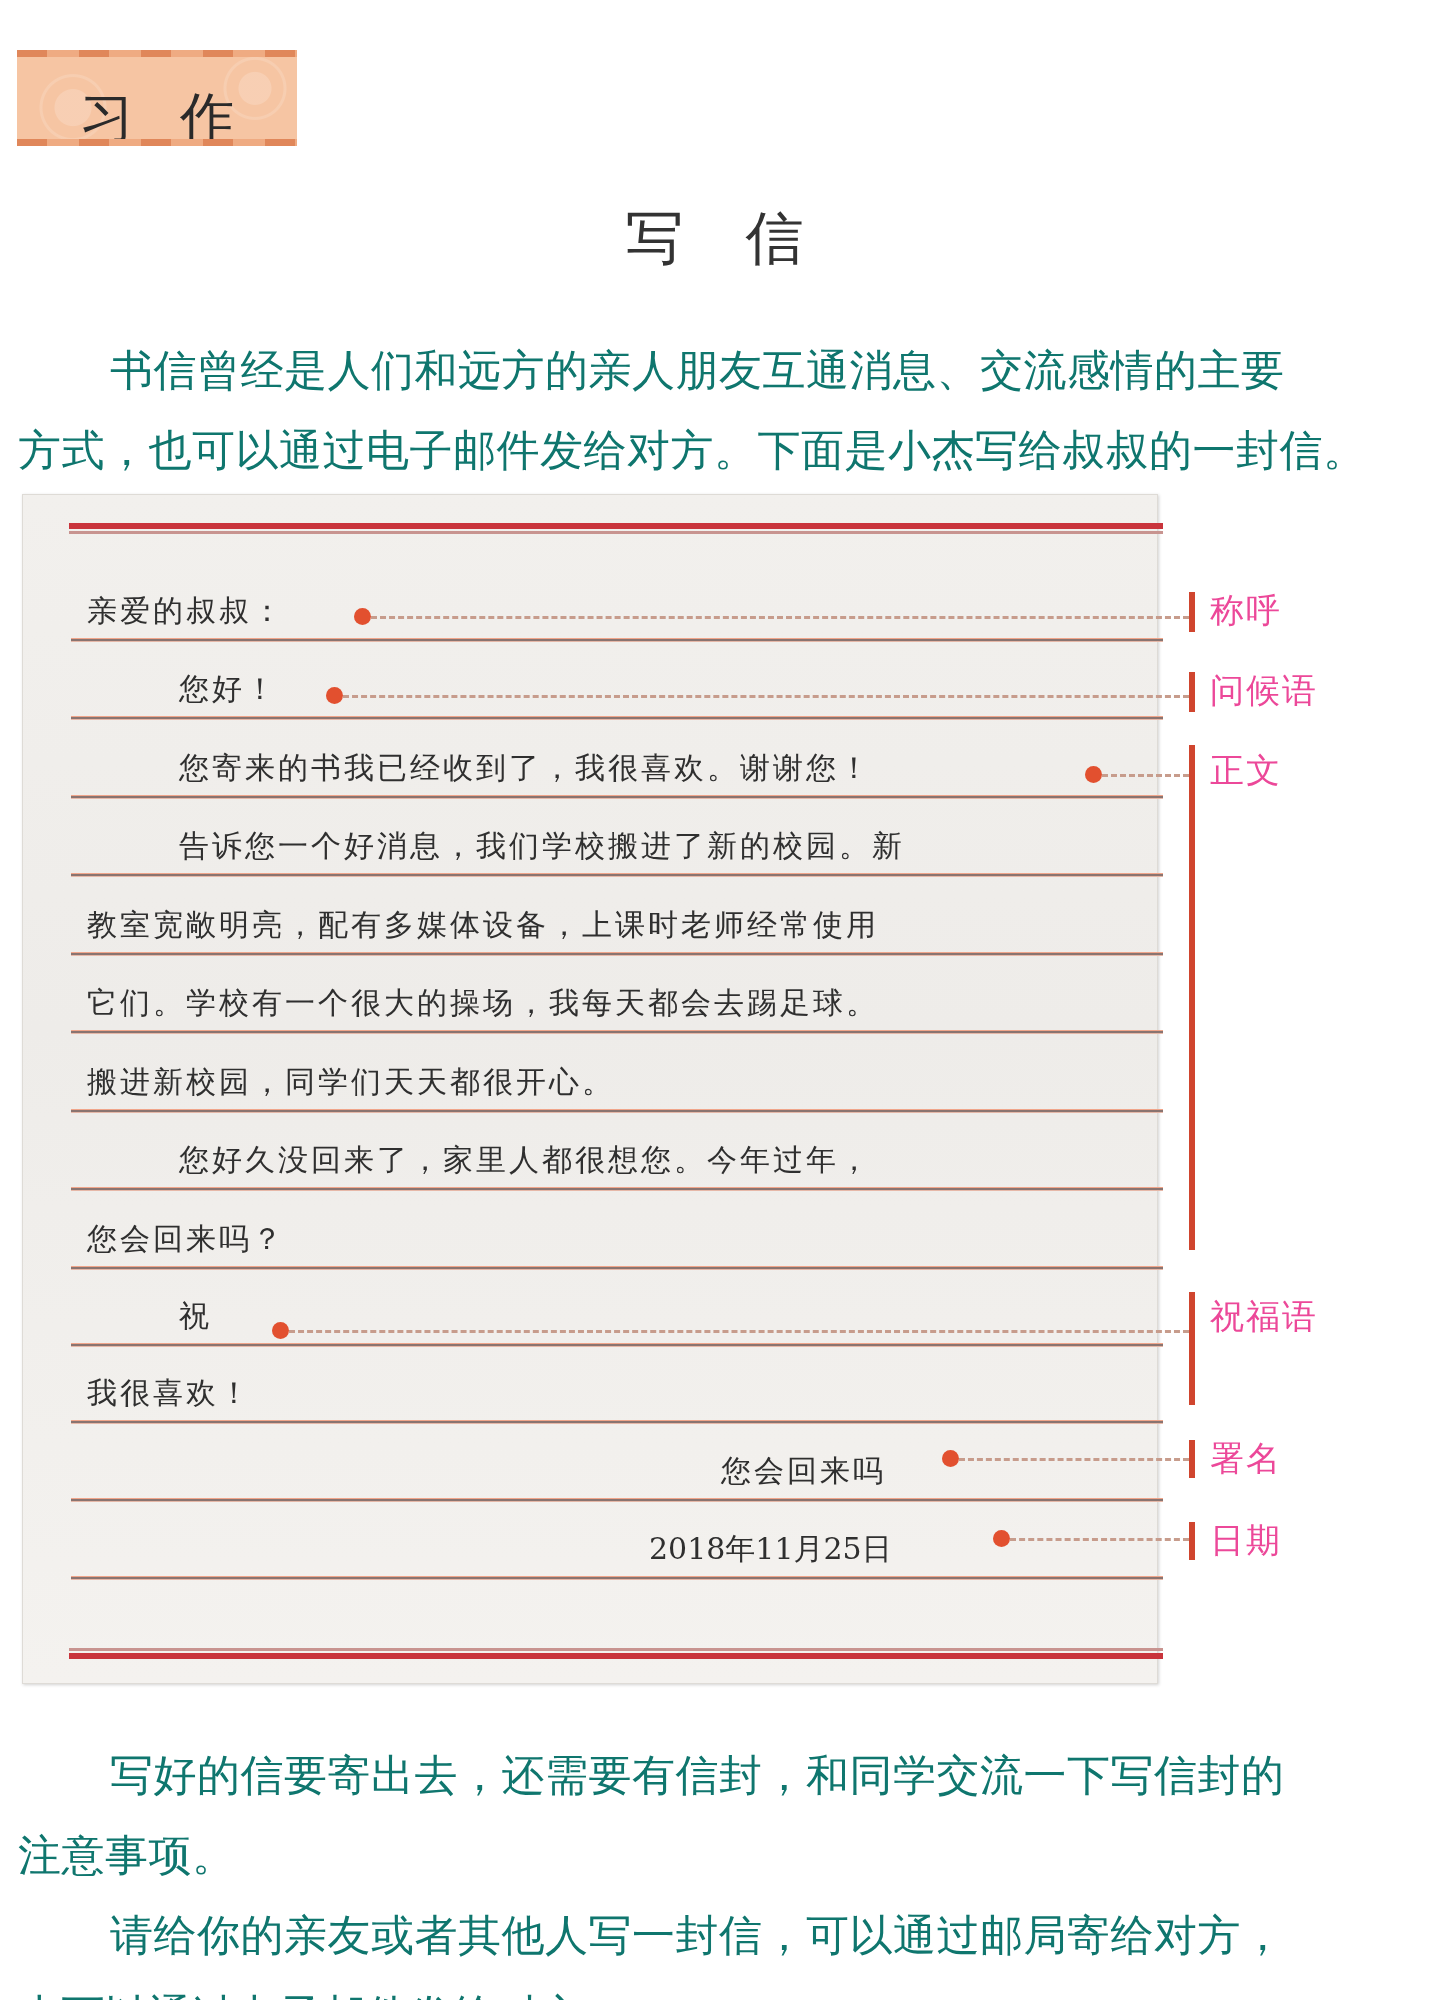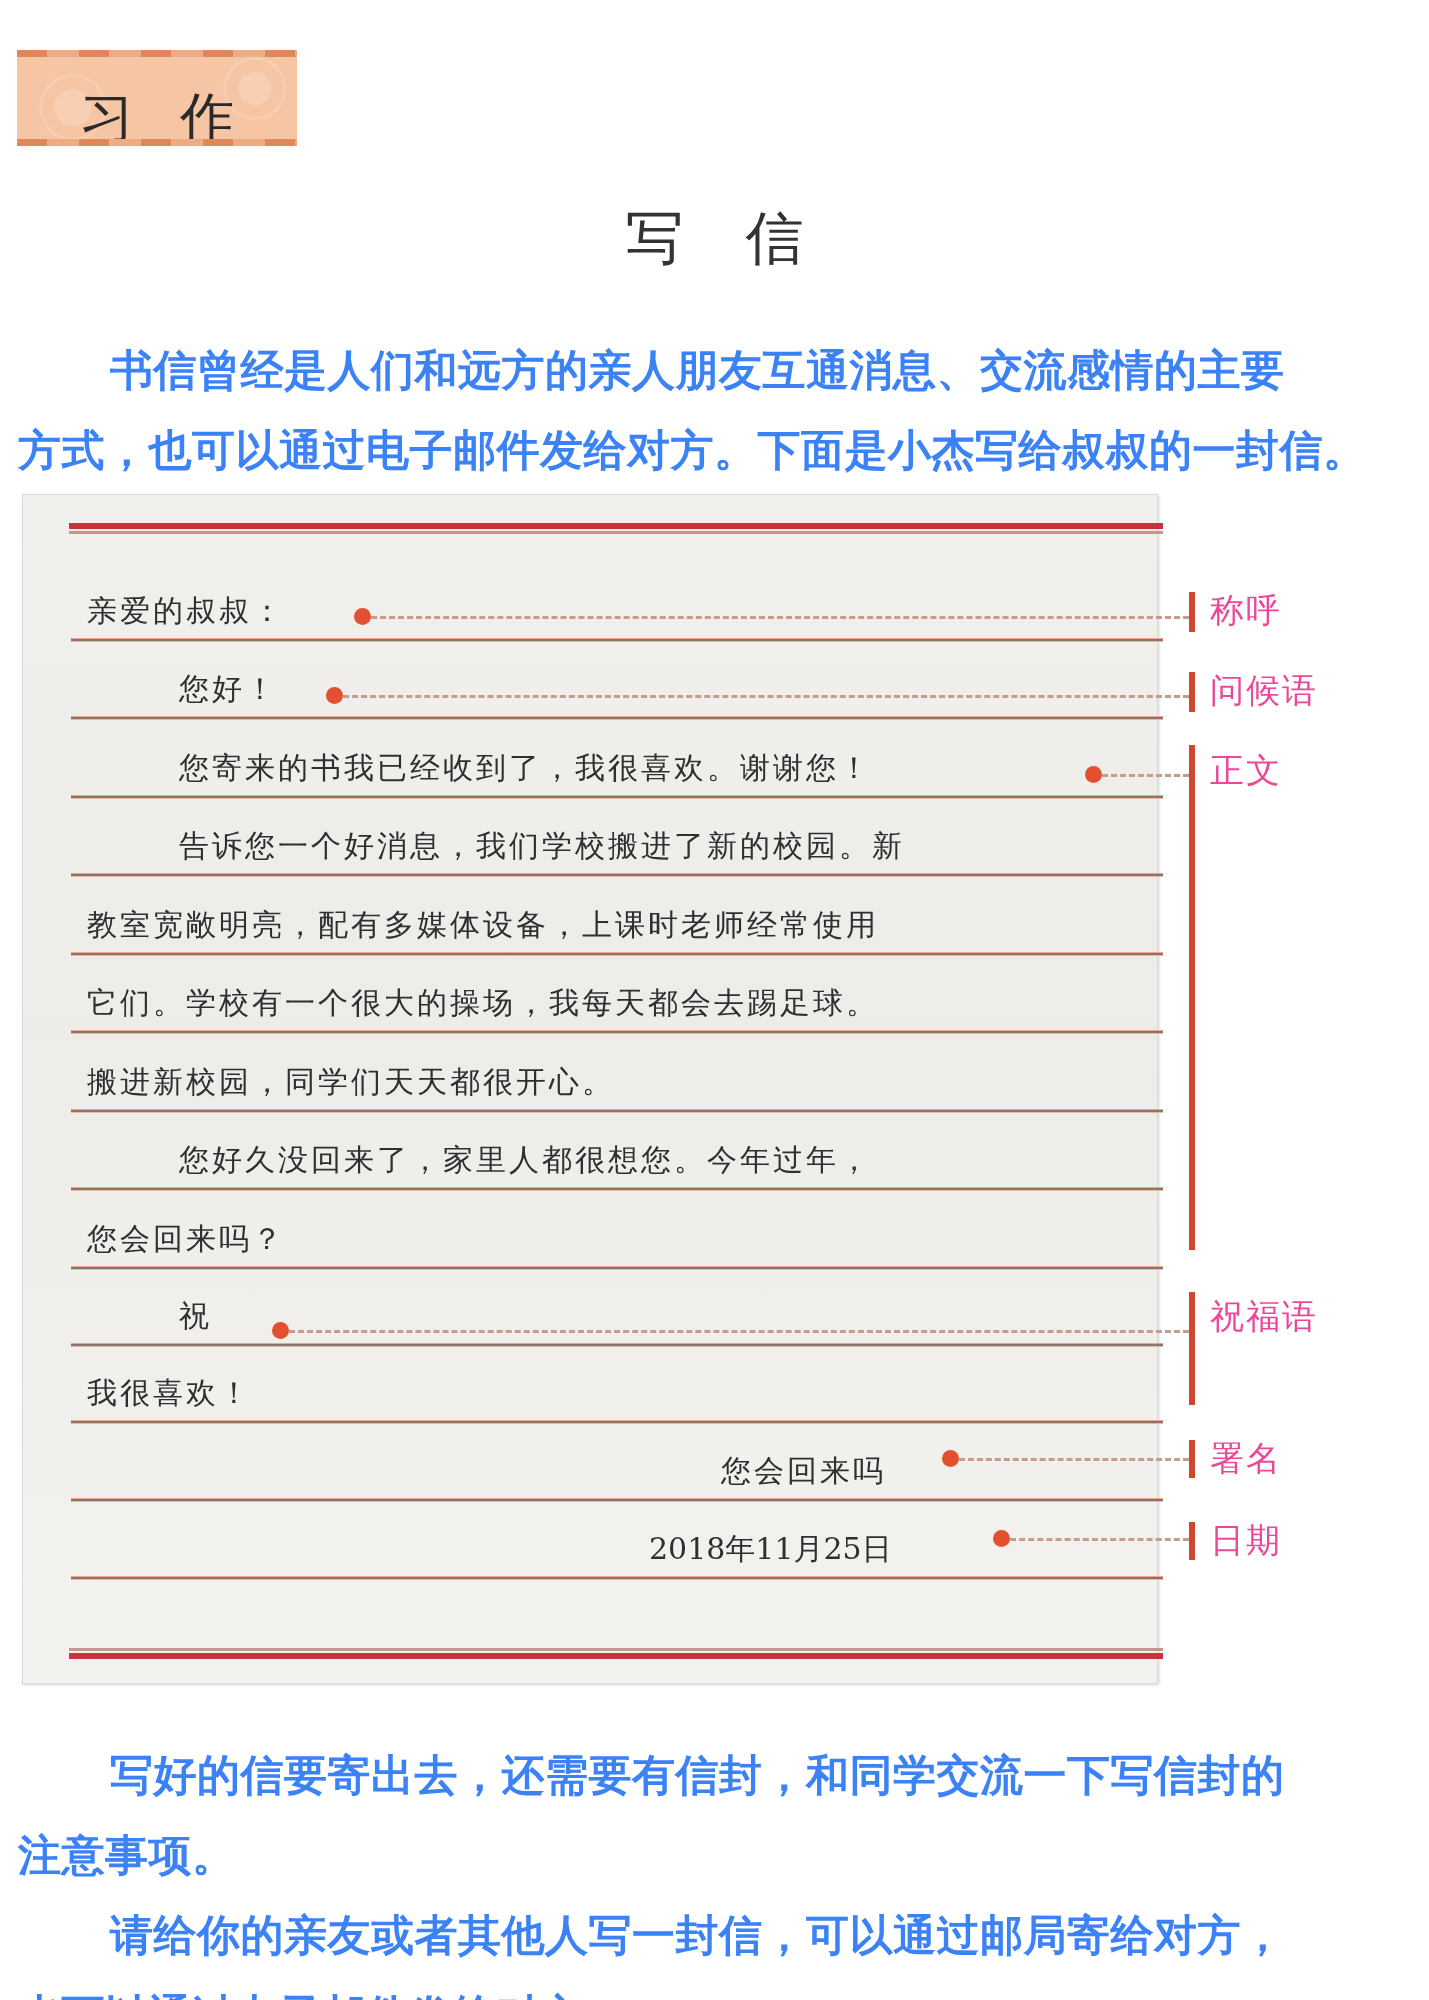--- a/index.html
+++ b/index.html
@@ -27,22 +27,22 @@
       font-family: "DejaVu Sans", "Liberation Sans", sans-serif; font-weight: 300;
     }
 
     .title {
       position: absolute; left: 0; width: 1429px; top: 200px; text-align: center;
       font-size: 58px; letter-spacing: 62px; padding-left: 62px; color: #333;
       font-family: "DejaVu Sans", "Liberation Sans", sans-serif; font-weight: 300;
     }
 
     .para {
-      position: absolute; font-size: 43px; line-height: 80px; color: #3b82f6;
-      font-family: "DejaVu Sans", "Liberation Sans", sans-serif; font-weight: 700;
+      position: absolute; font-size: 43px; line-height: 80px; color: #0f766e;
+      font-family: "DejaVu Sans", "Liberation Sans", sans-serif; font-weight: 400;
       letter-spacing: 0.5px;
     }
     .para-1 { left: 18px; top: 330px; width: 1400px; }
     .para-2 { left: 18px; top: 1735px; width: 1400px; }
     .indent { padding-left: 92px; }
 
     
     .letter {
       position: absolute; left: 22px; top: 494px; width: 1136px; height: 1190px;
       background: linear-gradient(180deg, #f2f0ed 0%, #eeece9 45%, #f0eeeb 60%, #f4f2ef 100%);

